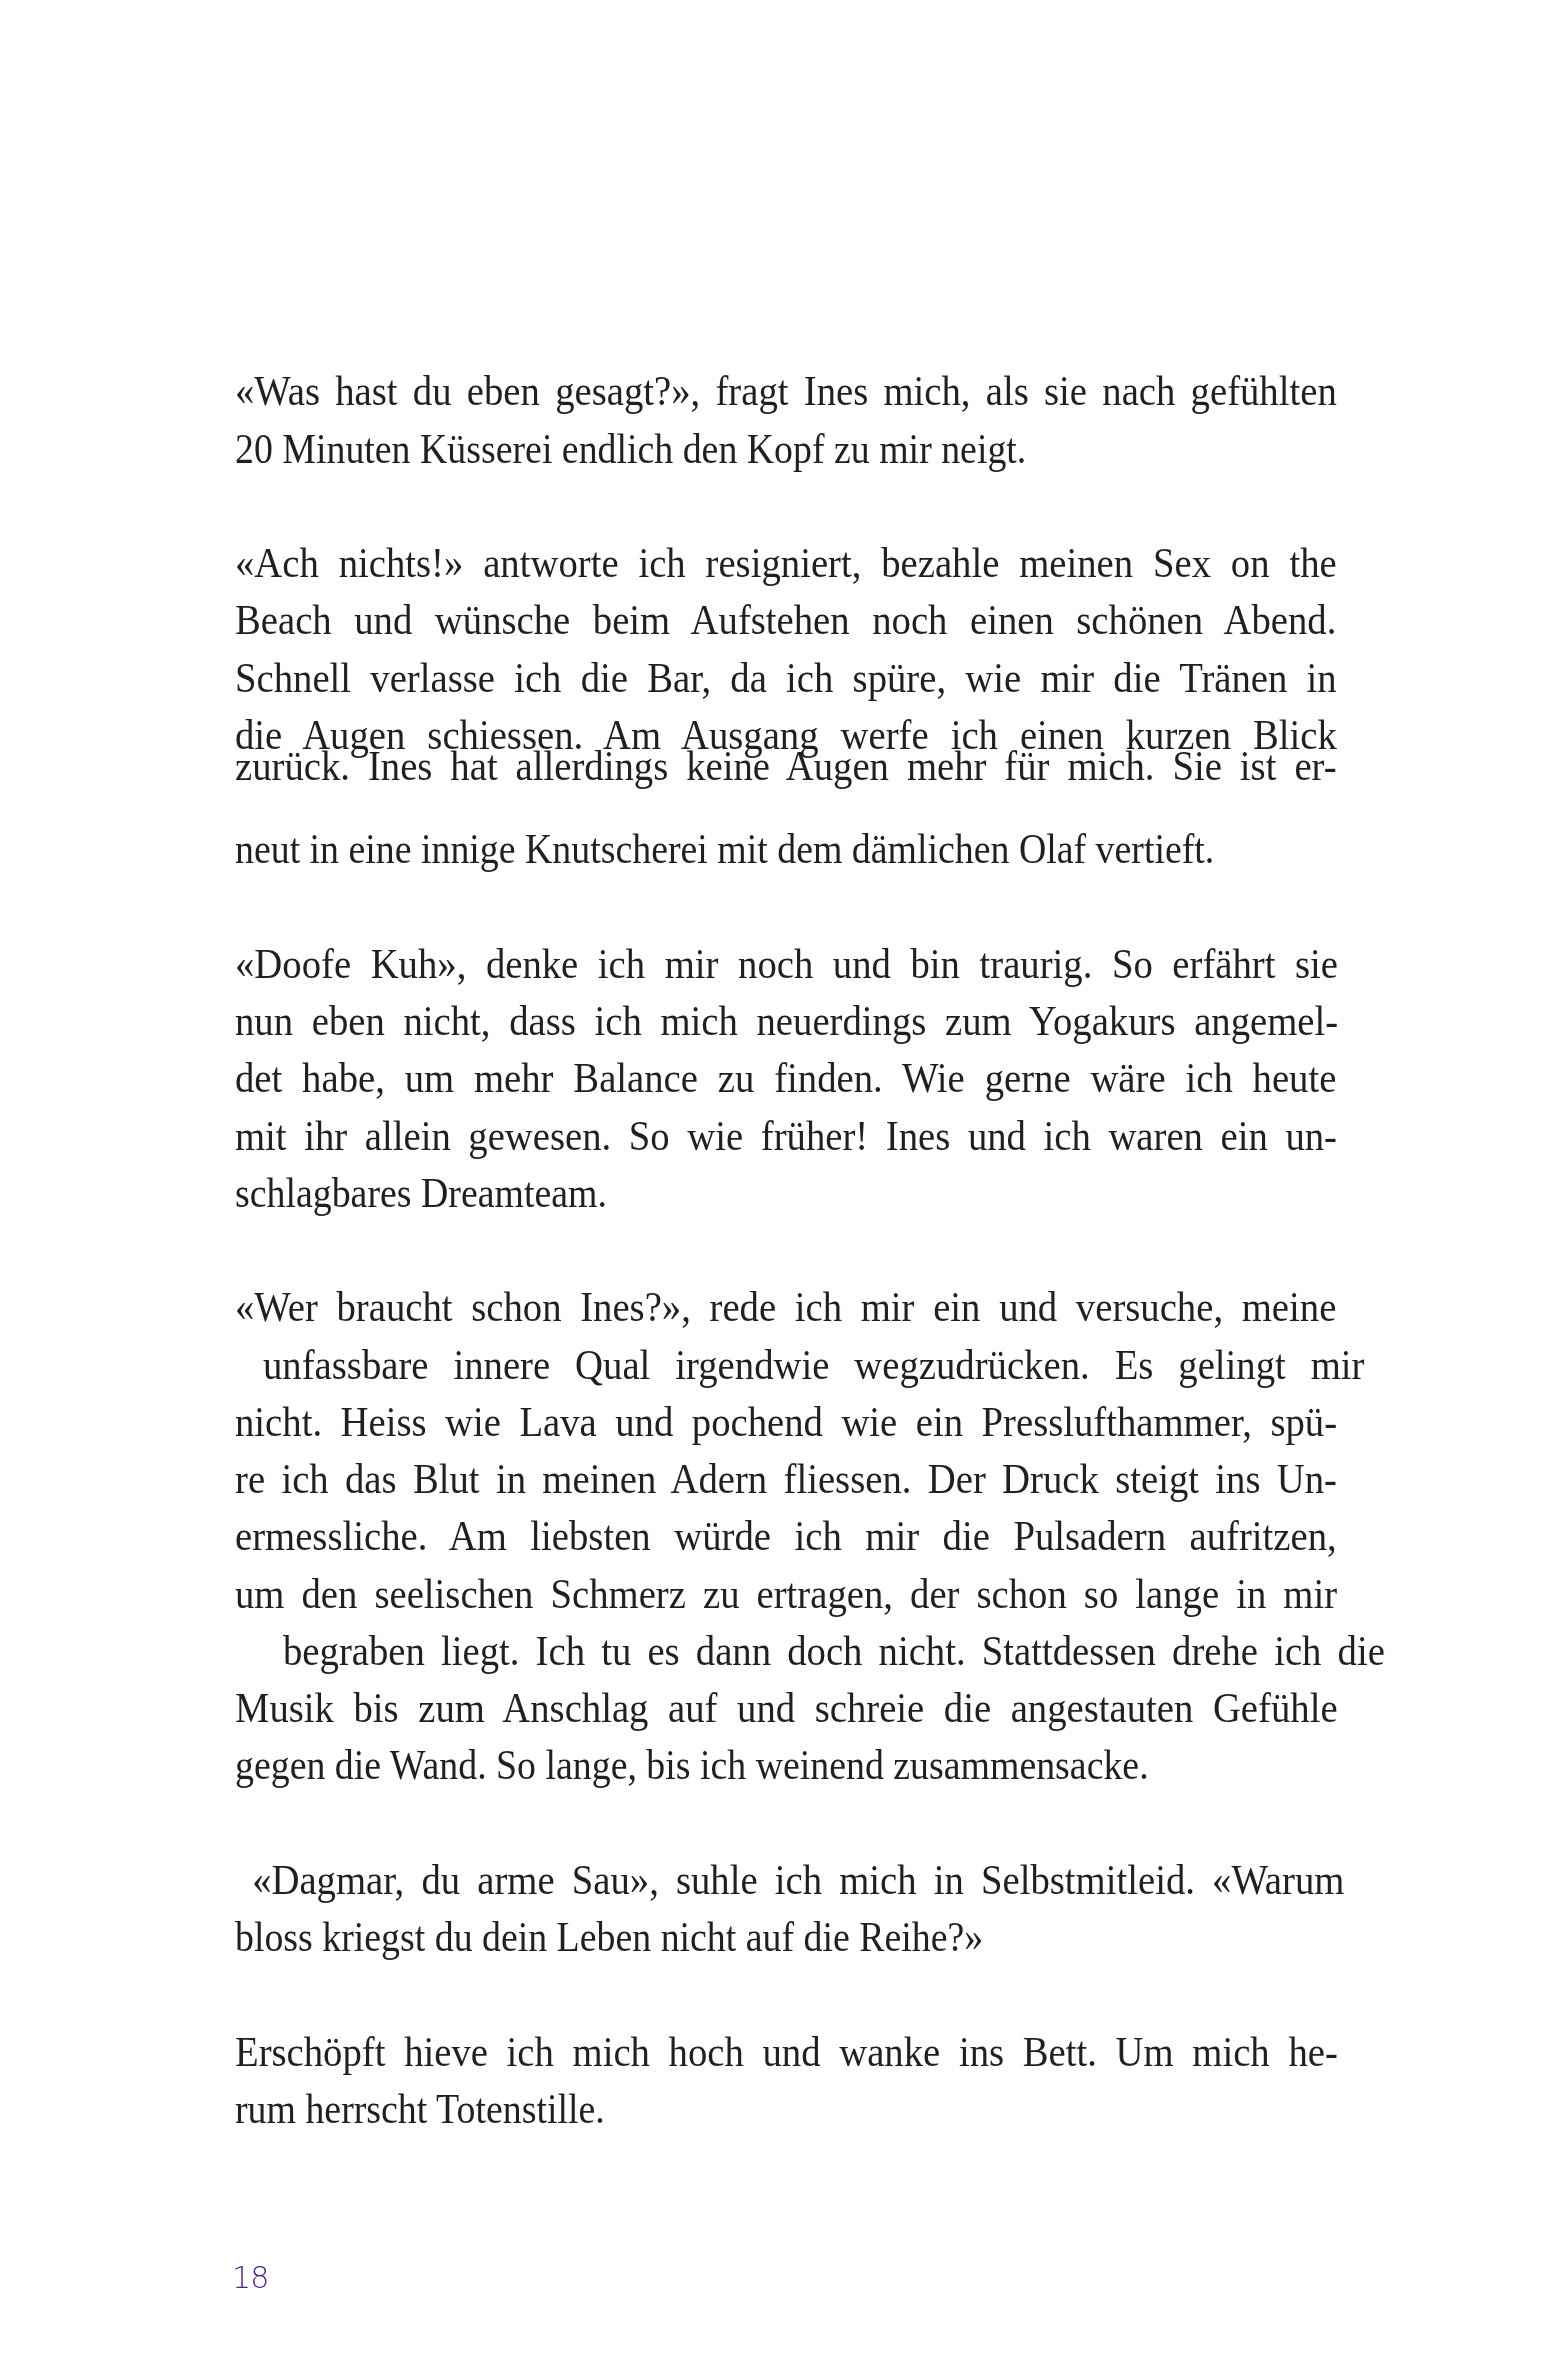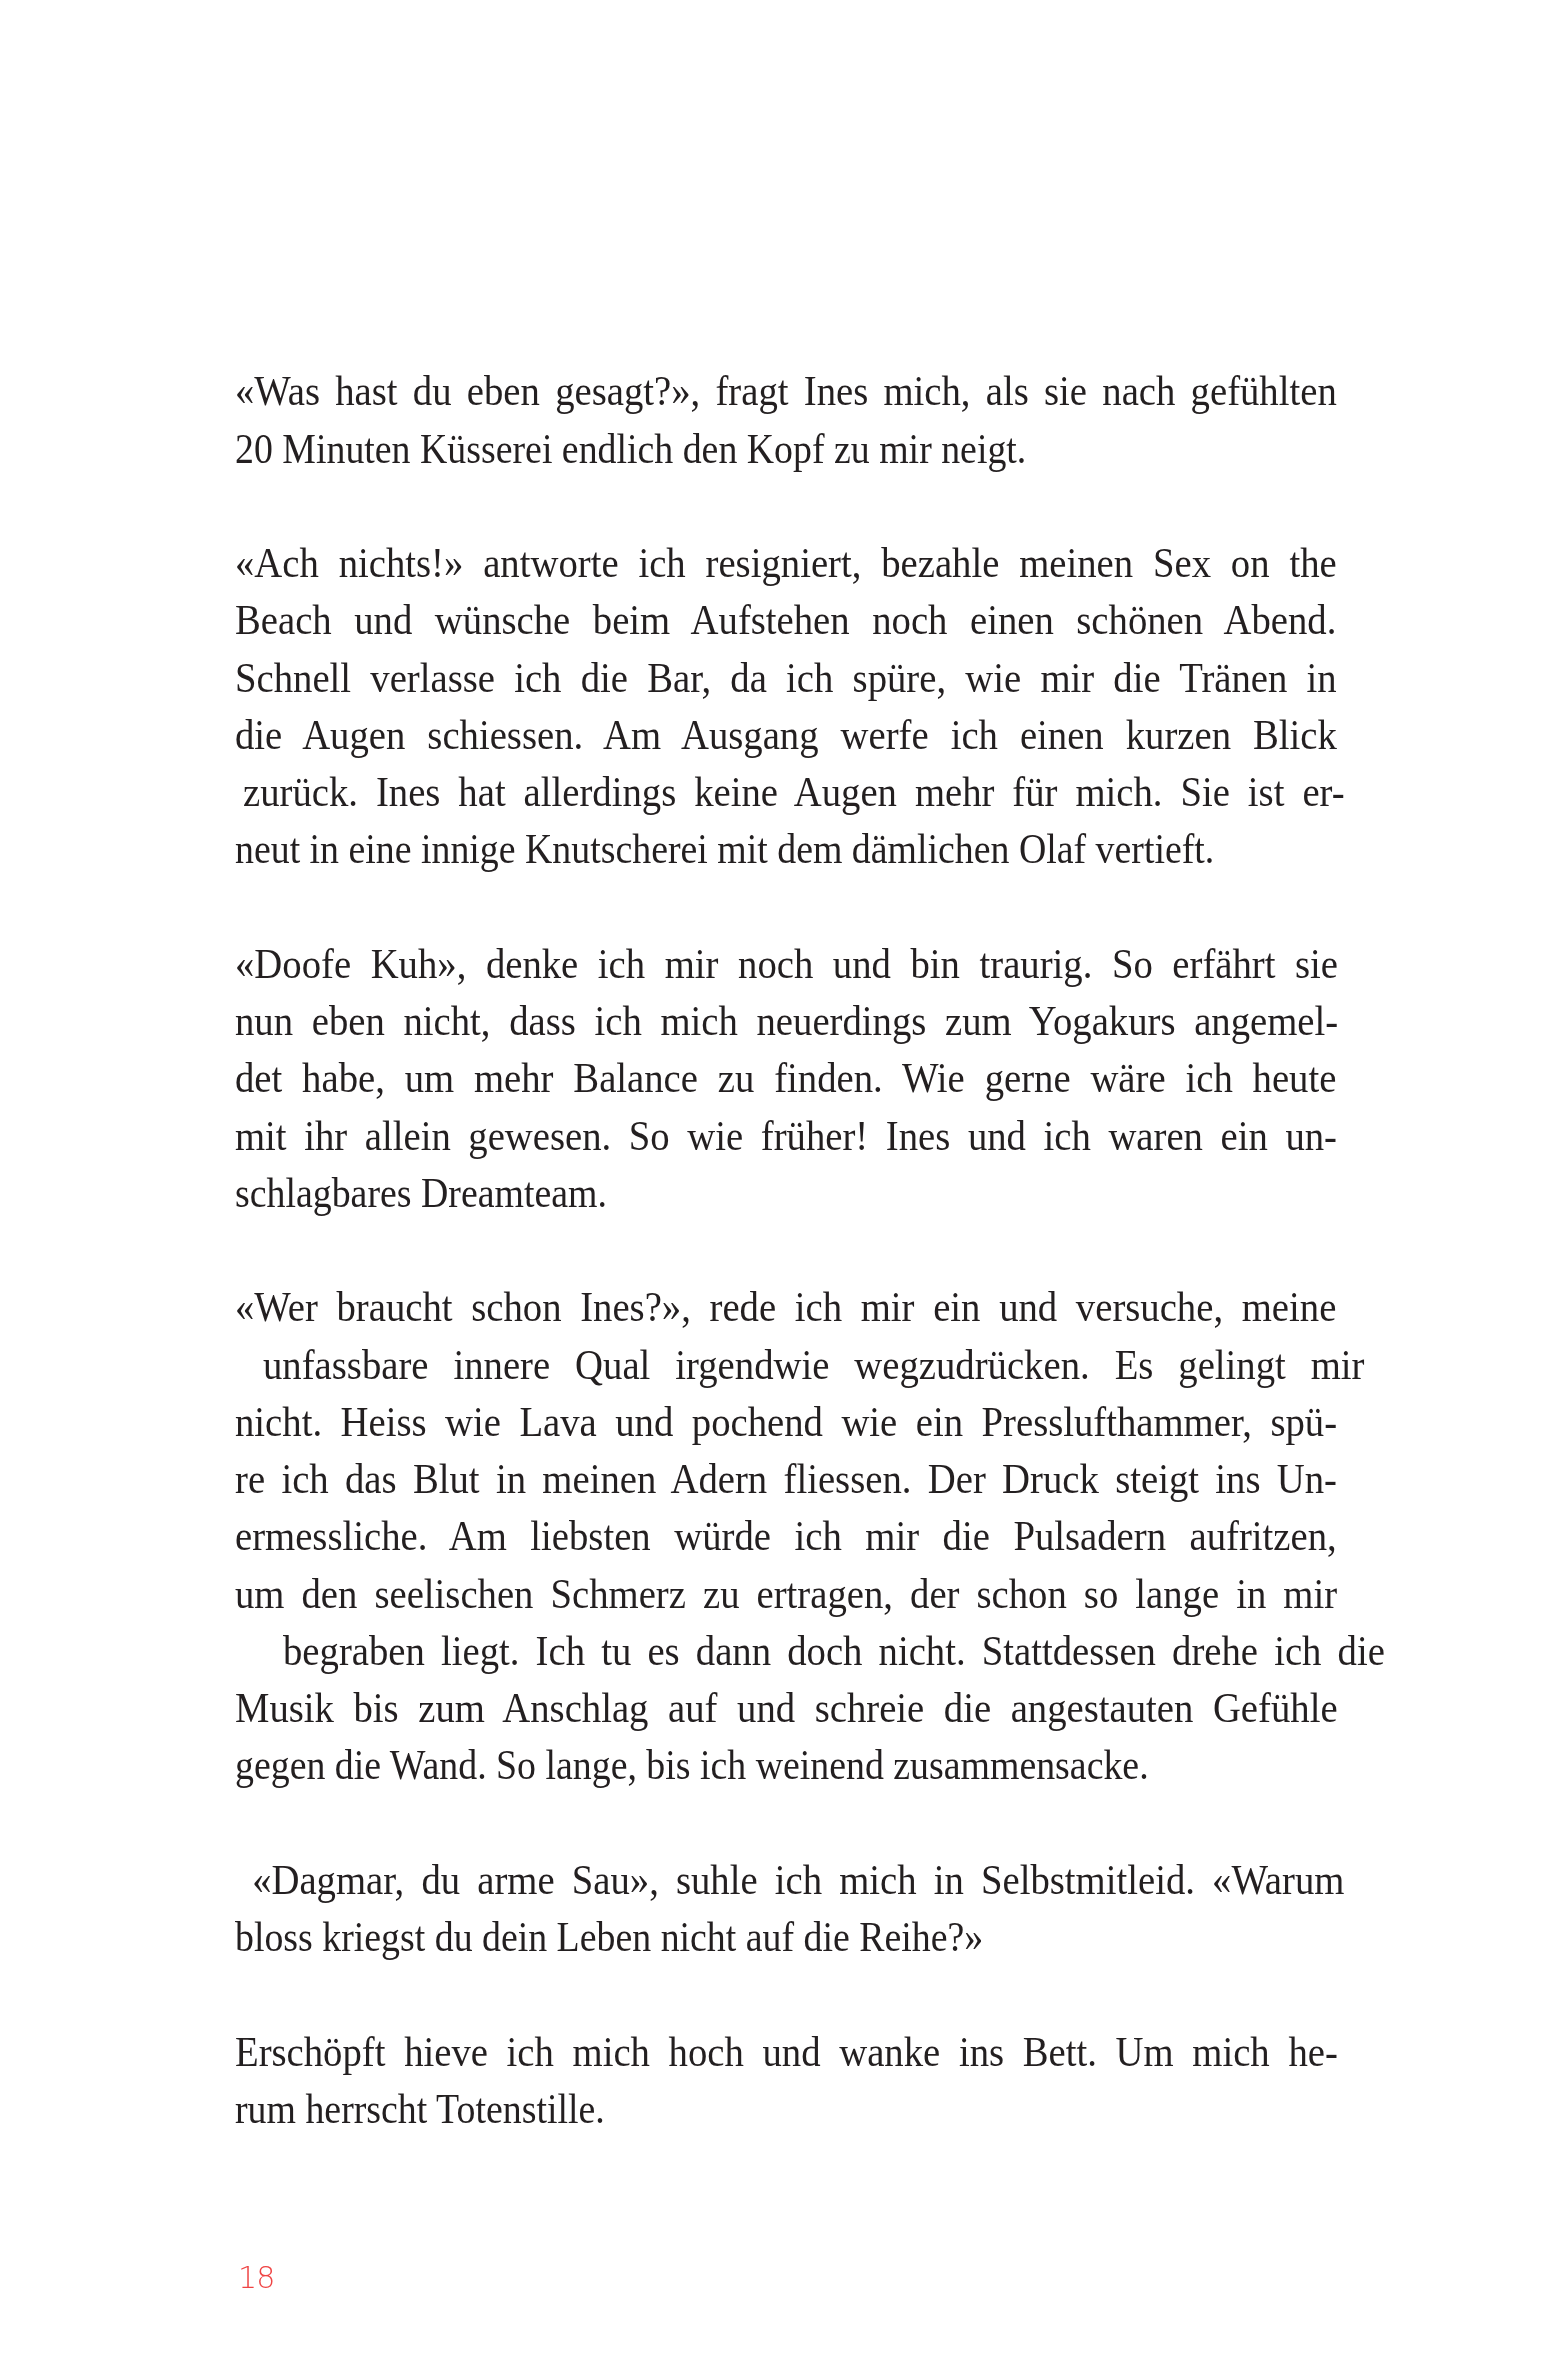--- a/index.html
+++ b/index.html
@@ -37,45 +37,45 @@
     display: inline-block;
     white-space: pre;
     transform-origin: 0 50%;
   }
   .line.justify {
     text-align: justify;
     text-align-last: justify;
   }
   .page-number {
     position: absolute;
-    left: 238px;
+    left: 232px;
     top: 2259px;
     font-family: "DejaVu Sans", "Liberation Sans", sans-serif;
     font-weight: 200;
     font-size: 30px;
     line-height: 38px;
-    color: #ef4444;
+    color: #4c1d95;
     letter-spacing: -0.9px;
   }
 </style>
 </head>
 <body>
 
 <div id="page">
   <div id="body-text">
       <div>
         <div class="line justify" style="top: 362px;"><span class="txt" style="word-spacing: 6.2px; transform: scaleX(0.9);">«Was hast du eben gesagt?», fragt Ines mich, als sie nach gefühlten</span></div>
         <div class="line" style="top: 420px; font-family: Liberation Serif, serif;"><span class="txt" style="transform: scaleX(0.88);">20 Minuten Küsserei endlich den Kopf zu mir neigt.</span></div>
       </div>
       <div>
         <div class="line justify" style="top: 534px;"><span class="txt" style="word-spacing: 11.3px; transform: scaleX(0.9);">«Ach nichts!» antworte ich resigniert, bezahle meinen Sex on the</span></div>
         <div class="line justify" style="top: 591px;"><span class="txt" style="word-spacing: 14.3px; transform: scaleX(0.9);">Beach und wünsche beim Aufstehen noch einen schönen Abend.</span></div>
         <div class="line justify" style="top: 649px;"><span class="txt" style="word-spacing: 10.6px; transform: scaleX(0.9);">Schnell verlasse ich die Bar, da ich spüre, wie mir die Tränen in</span></div>
         <div class="line justify" style="top: 706px;"><span class="txt" style="word-spacing: 13.7px; transform: scaleX(0.9);">die Augen schiessen. Am Ausgang werfe ich einen kurzen Blick</span></div>
-        <div class="line justify" style="top: 763px; margin-left: 8px;"><span class="txt" style="word-spacing: 9.2px; transform: scaleX(0.9);">zurück. Ines hat allerdings keine Augen mehr für mich. Sie ist er-</span></div>
+        <div class="line justify" style="top: 737px;"><span class="txt" style="word-spacing: 9.2px; transform: scaleX(0.9);">zurück. Ines hat allerdings keine Augen mehr für mich. Sie ist er-</span></div>
         <div class="line" style="top: 820px;"><span class="txt" style="transform: scaleX(0.88);">neut in eine innige Knutscherei mit dem dämlichen Olaf vertieft.</span></div>
       </div>
       <div>
         <div class="line justify" style="top: 935px;"><span class="txt" style="word-spacing: 11px; transform: scaleX(0.9);">«Doofe Kuh», denke ich mir noch und bin traurig. So erfährt sie</span></div>
         <div class="line justify" style="top: 992px;"><span class="txt" style="word-spacing: 10px; transform: scaleX(0.9);">nun eben nicht, dass ich mich neuerdings zum Yogakurs angemel-</span></div>
         <div class="line justify" style="top: 1049px;"><span class="txt" style="word-spacing: 11.3px; transform: scaleX(0.9);">det habe, um mehr Balance zu finden. Wie gerne wäre ich heute</span></div>
         <div class="line justify" style="top: 1107px;"><span class="txt" style="word-spacing: 8.8px; transform: scaleX(0.9);">mit ihr allein gewesen. So wie früher! Ines und ich waren ein un-</span></div>
         <div class="line" style="top: 1164px;"><span class="txt" style="transform: scaleX(0.88);">schlagbares Dreamteam.</span></div>
       </div>
       <div>

